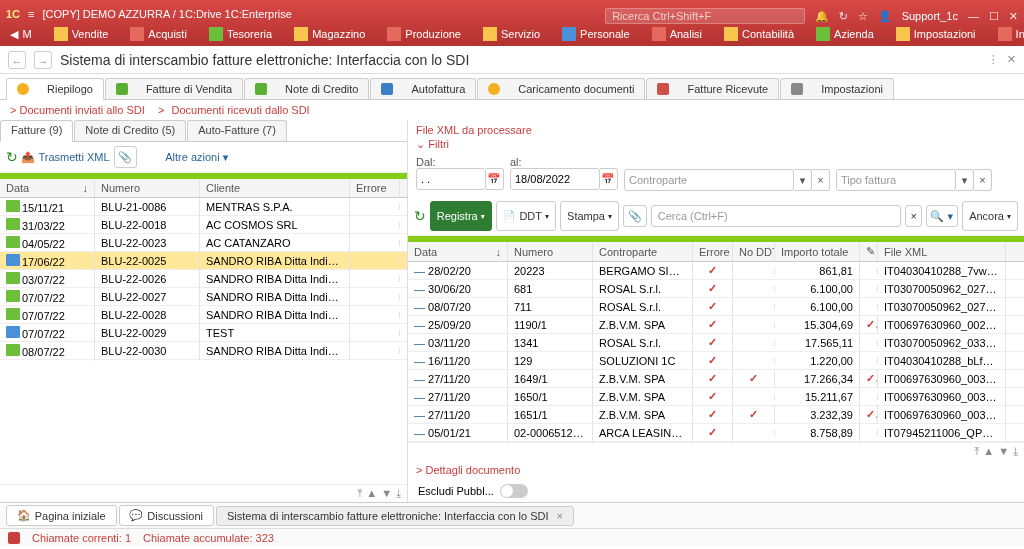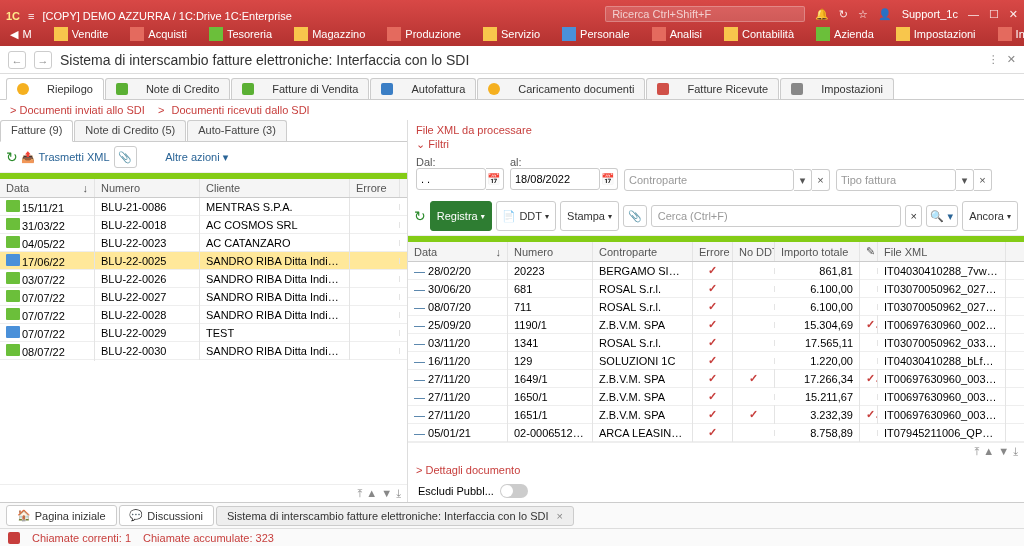--- a/index.html
+++ b/index.html
@@ -1,17 +1,17 @@
 <!DOCTYPE html>
 <html><head>
 <meta charset="utf-8">
 <style>
 *{box-sizing:border-box;margin:0;padding:0;font-family:Arial,sans-serif;font-size:11px}
 body{background:#fff;overflow:hidden;width:1024px;height:549px}
-.titlebar{background:linear-gradient(#d84846,#c73e3c);height:22px;display:flex;align-items:flex-end;padding:0 6px;color:#fff}
+.titlebar{background:linear-gradient(#d84846,#c73e3c);height:22px;display:flex;align-items:flex-start;padding:8px 6px;color:#fff}
 .titlebar .tleft{display:flex;align-items:center;gap:8px}
 .titlebar .tright{margin-left:auto;display:flex;align-items:center;gap:10px}
 .titlebar .logo{font-weight:bold;color:#ffea8a}
 .titlebar .hamburger{cursor:pointer}
 .titlebar .search{background:rgba(255,255,255,.15);border:1px solid rgba(255,255,255,.25);padding:1px 6px;border-radius:2px;width:200px;color:#fff}
 .titlebar .ticon{opacity:.9;cursor:pointer}
 .menubar{background:linear-gradient(#c73e3c,#b33230);height:24px;display:flex;align-items:center;padding:0 4px;color:#fff;gap:10px}
 .menubar .mitem{display:flex;align-items:center;gap:4px;padding:0 6px;cursor:pointer}
 .menubar .micon{width:14px;height:14px;display:inline-block}
 .mi-yellow{background:#f8c64c}
@@ -162,25 +162,25 @@
   </div>
 </div>
 
 <div class="tabbar">
   <div class="tab active">
       <span class="ticon2 ti-yellow"></span>
       <span>Riepilogo</span>
     </div>
   <div class="tab">
       <span class="ticon2 ti-green"></span>
-      <span>Note di Credito</span>
+      <span>Fatture di Vendita</span>
     </div>
   <div class="tab">
       <span class="ticon2 ti-green"></span>
-      <span>Fatture di Vendita</span>
+      <span>Note di Credito</span>
     </div>
   <div class="tab">
       <span class="ticon2 ti-blue"></span>
       <span>Autofattura</span>
     </div>
   <div class="tab">
       <span class="ticon2 ti-yellow"></span>
       <span>Caricamento documenti</span>
     </div>
   <div class="tab">
@@ -197,21 +197,21 @@
   &gt; <span>Documenti inviati allo SDI</span>
   <span class="sep">&nbsp;&nbsp;&gt;</span>
   <span>Documenti ricevuti dallo SDI</span>
 </div>
 
 <div class="content">
   <div class="leftpane">
     <div class="subtabs">
       <div class="subtab active">Fatture (9)</div>
       <div class="subtab">Note di Credito (5)</div>
-      <div class="subtab">Auto-Fatture (3)</div>
+      <div class="subtab">Auto-Fatture (7)</div>
     </div>
     <div class="toolbar">
       <span class="circarrow">↻</span>
       <span class="linkbtn">
           <span style="color:#e8a23a">📤</span>
           <span>Trasmetti XML</span>
         </span>
       <span class="tbtn icon">📎</span>
       <span class="linkbtn" style="margin-left:24px">
           <span>Altre azioni</span> 

